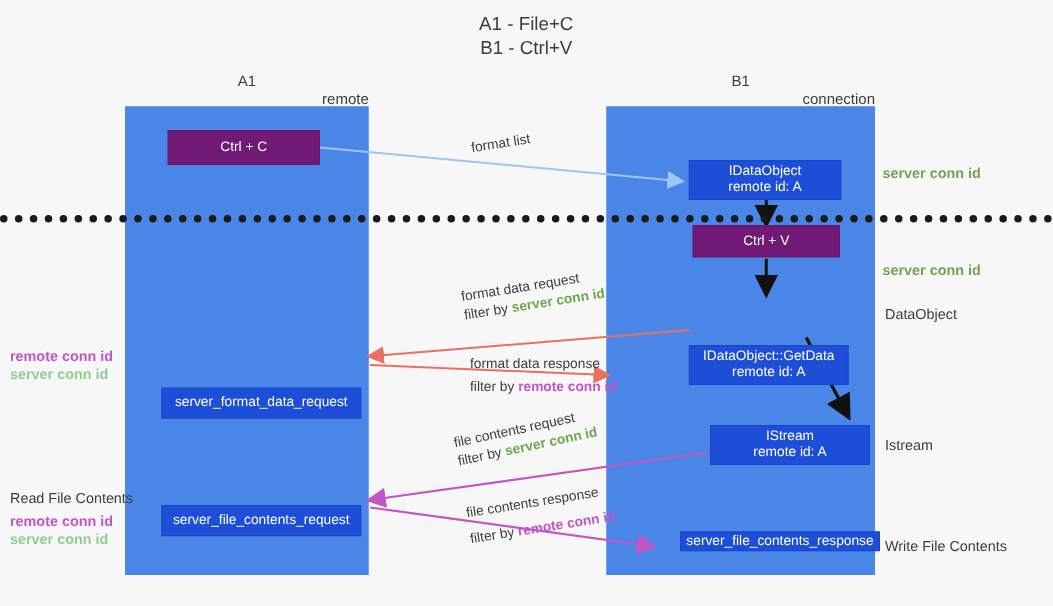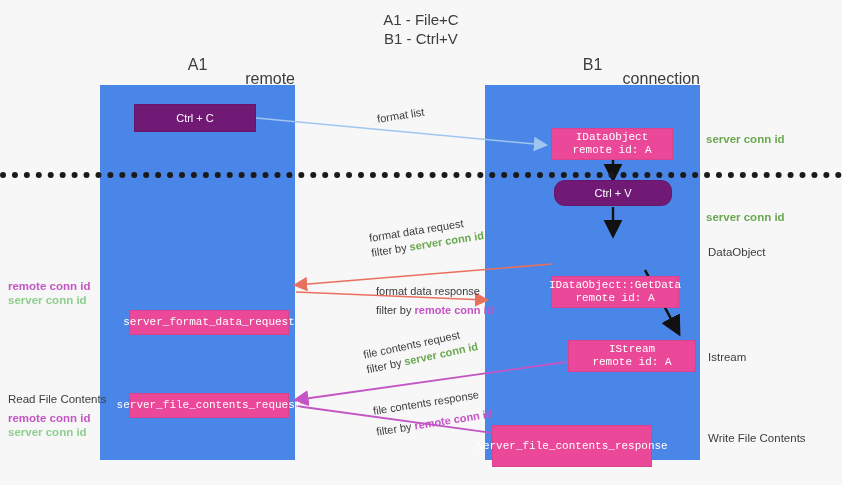--- a/index.html
+++ b/index.html
@@ -12,21 +12,21 @@
     overflow:hidden;
   }
   #stage{position:absolute;inset:0;}
 
   .title{
     position:absolute;left:0;right:0;top:10px;
     text-align:center;font-size:15px;line-height:19px;color:#3c3c3c;
   }
 
   .col-head{
-    position:absolute;text-align:center;font-size:16px;line-height:14px;color:#3c3c3c;
+    position:absolute;text-align:center;font-size:12px;line-height:14px;color:#3c3c3c;
   }
   .col-head .sub{display:block;text-align:right;}
 
   .lane{
     position:absolute;top:85px;height:375px;background:#4a86e8;
   }
   #lane-a1{left:100px;width:195px;}
   #lane-b1{left:485px;width:215px;}
 
   .divider{
@@ -34,21 +34,21 @@
     border-top:6px dotted #1a1a1a;
   }
 
   .box{
     position:absolute;box-sizing:border-box;
     display:flex;flex-direction:column;align-items:center;justify-content:center;
     color:#ffffff;font-size:11px;line-height:13px;text-align:center;
     border:1px solid rgba(0,0,0,.08);
   }
   .box.green{background:#701a75;}
-  .box.orange{background:#ec4899;font-family:Liberation Mono, monospace;}
+  .box.orange{background:#1d4ed8;}
   .box .l2{display:block;}
 
   .sidelabel{
     position:absolute;font-size:11.5px;line-height:14px;
   }
   .sidelabel.green{color:#6aa84f;font-weight:bold;}
   .sidelabel.plain{color:#3c3c3c;}
   .kv{position:absolute;font-size:11.5px;line-height:14px;font-weight:bold;}
   .kv .rem{color:#c455c4;display:block;}
   .kv .srv{color:#8fce8f;display:block;}
@@ -117,44 +117,44 @@
 
   <div class="box green" style="left:134px;top:104px;width:122px;height:28px;">
     <span>Ctrl + C</span>
   </div>
 
   <div class="box orange" style="left:551px;top:128px;width:122px;height:32px;">
     <span>IDataObject</span>
     <span class="l2">remote id: A</span>
   </div>
 
-  <div class="box green" style="left:554px;top:180px;width:118px;height:26px;border-radius:11px;">
+  <div class="box green" style="left:554px;top:180px;width:118px;height:26px;">
     <span>Ctrl + V</span>
   </div>
 
   <div class="box orange" style="left:551px;top:236px;width:128px;height:32px;margin-top:40px;">
     <span>IDataObject::GetData</span>
     <span class="l2">remote id: A</span>
   </div>
 
   <div class="box orange" style="left:129px;top:276px;width:160px;height:25px;margin-top:34px;">
     <span>server_format_data_request</span>
   </div>
 
 
   <div class="box orange" style="left:568px;top:340px;width:128px;height:32px;">
     <span>IStream</span>
     <span class="l2">remote id: A</span>
   </div>
 
-  <div class="box orange" style="left:129px;top:393px;width:160px;height:25px;">
+  <div class="box orange" style="left:129px;top:404px;width:160px;height:25px;">
     <span>server_file_contents_request</span>
   </div>
 
-  <div class="box orange" style="left:492px;top:425px;width:160px;height:42px;">
+  <div class="box orange" style="left:544px;top:425px;width:160px;height:16px;">
     <span>server_file_contents_response</span>
   </div>
 
   <div class="sidelabel green" style="left:706px;top:132px;">server conn id</div>
 
   <div class="sidelabel green" style="left:706px;top:210px;">server conn id</div>
 
   <div class="sidelabel plain" style="left:708px;top:245px;">DataObject</div>
 
   <div class="sidelabel plain" style="left:708px;top:350px;">Istream</div>

